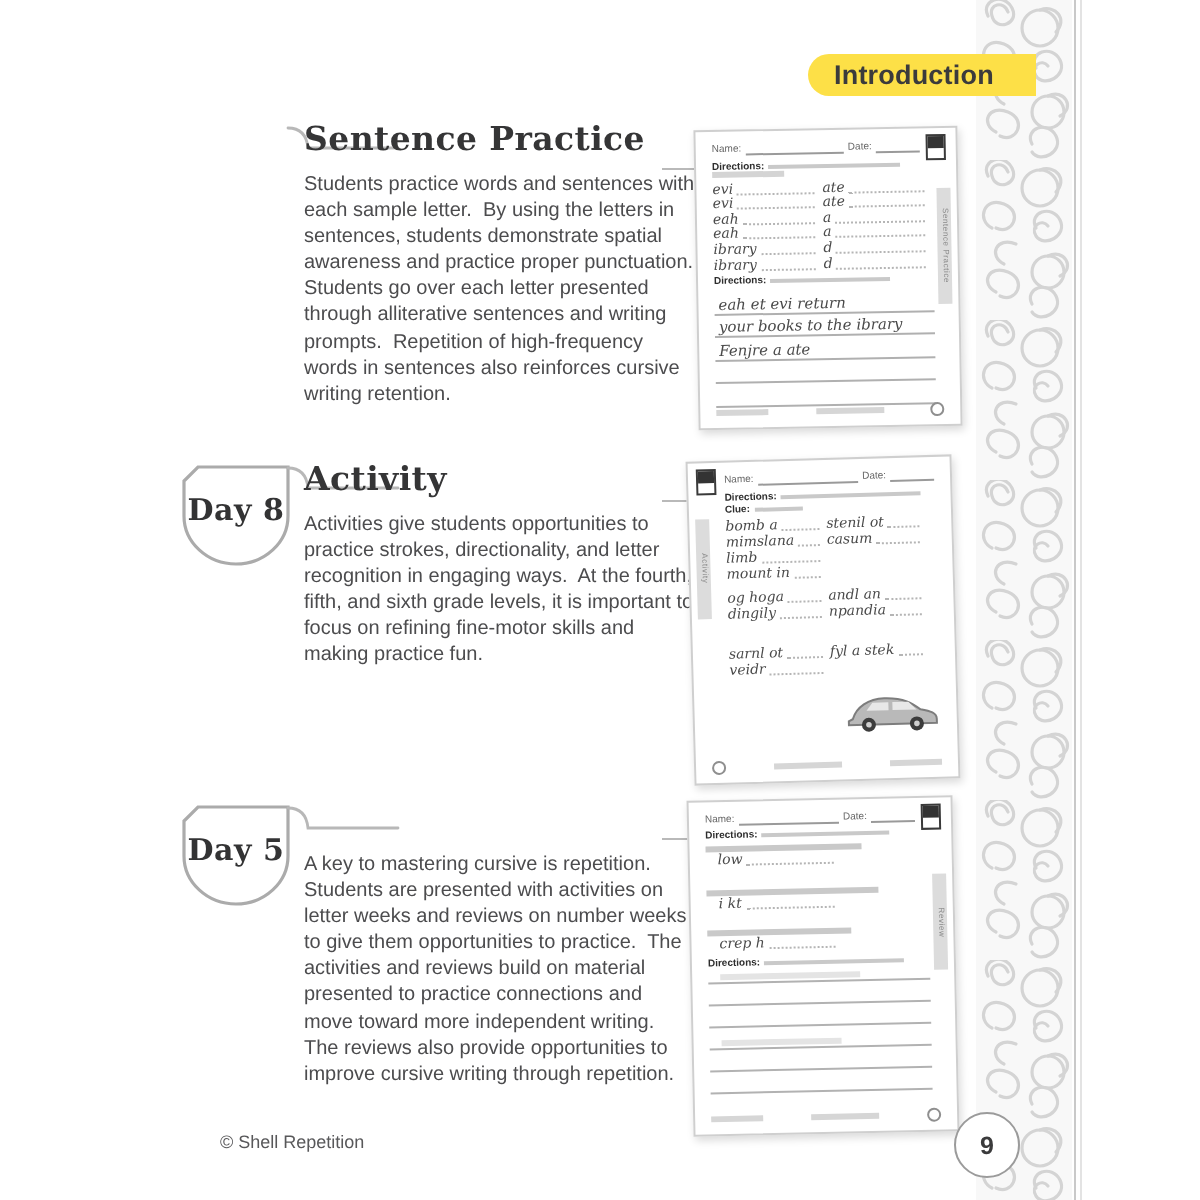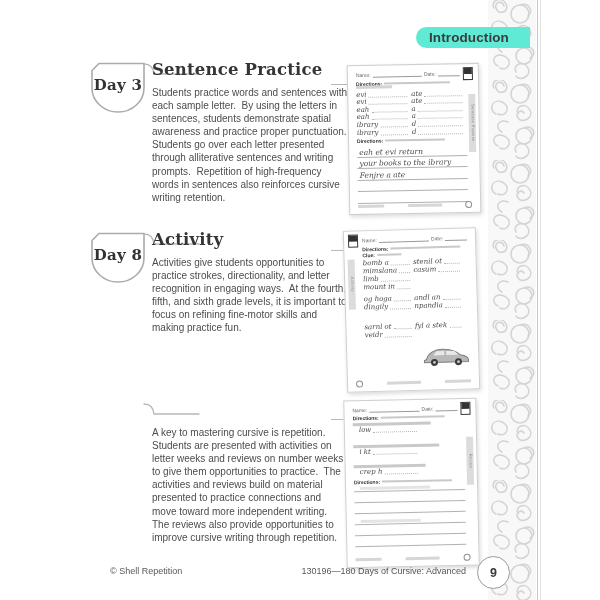--- a/index.html
+++ b/index.html
@@ -5,21 +5,21 @@
   html,body{margin:0;padding:0;background:#fff;}
   .page{position:relative;width:600px;height:600px;background:#ffffff;overflow:hidden;
         font-family:"Liberation Sans", sans-serif;}
 
   
   .deco-strip{position:absolute;left:488px;top:0;width:48px;height:600px;z-index:1;}
   .strip-line{position:absolute;top:0;height:600px;width:1px;background:#c9c9c9;left:537px;z-index:2;}
   .strip-line2{position:absolute;top:0;height:600px;width:1px;background:#e3e3e3;left:540px;z-index:2;}
 
   
-  .intro-banner{position:absolute;left:416px;top:27px;width:114px;height:21px;background:#5eead4;
+  .intro-banner{position:absolute;left:404px;top:27px;width:114px;height:21px;background:#fde047;
         border-radius:11px 0 0 11px;z-index:5;display:flex;align-items:center;box-sizing:border-box;
         padding-left:13px;font-weight:bold;font-size:13.5px;color:#3b3b3c;letter-spacing:.1px;}
 
   
   .day-section{position:absolute;left:0;width:600px;height:170px;}
   #sec1{top:60px}#sec2{top:230px}#sec3{top:400px}
   .badge{position:absolute;left:90px;top:2px;width:56px;height:52px;}
   .badge svg{position:absolute;left:0;top:0;}
   .badge-label{position:absolute;left:0;right:0;top:14px;text-align:center;
         font-family:"DejaVu Serif", serif;font-weight:bold;font-size:15px;color:#333334;letter-spacing:.3px;}
@@ -116,26 +116,20 @@
     </svg>
   </div>
   <div class="strip-line"></div>
   <div class="strip-line2"></div>
 
   <div class="intro-banner">
     <span>Introduction</span>
   </div>
 
   <div class="day-section" id="sec1">
-    <div class="badge">
-      <svg width="56" height="52" viewBox="0 0 56 52">
-        <path d="M9 1.5 H54 V26 A26 24 0 0 1 2 26 V8.5 Z" fill="#ffffff" stroke="#ababab" stroke-width="1.6"></path>
-      </svg>
-      <span class="badge-label">Day 3</span>
-    </div>
     <svg class="tail" width="58" height="14">
       <path d="M1 1 Q10 1 11 11 L56 11" fill="none" stroke="#b8b8b8" stroke-width="1.4" stroke-linecap="round"></path>
     </svg>
     <h2 class="sec-title">Sentence Practice</h2>
     <p class="sec-body">Students practice words and sentences with each sample letter.  By using the letters in sentences, students demonstrate spatial awareness and practice proper punctuation.  Students go over each letter presented through alliterative sentences and writing prompts.  Repetition of high-frequency words in sentences also reinforces cursive writing retention.</p>
     <div class="leader"></div>
   </div>
 
   <div class="sheet" id="sheet1">
     <div class="ws-head">
@@ -354,20 +348,26 @@
     </div>
     <div class="tab">Activity</div>
     <div class="ws-foot rev">
       <i class="fbar"></i>
       <i class="fbar" style="width:34px"></i>
       <i class="fcirc"></i>
     </div>
   </div>
 
   <div class="day-section" id="sec3">
+    <div class="badge">
+      <svg width="56" height="52" viewBox="0 0 56 52">
+        <path d="M9 1.5 H54 V26 A26 24 0 0 1 2 26 V8.5 Z" fill="#ffffff" stroke="#ababab" stroke-width="1.6"></path>
+      </svg>
+      <span class="badge-label">Day 5</span>
+    </div>
     <svg class="tail" width="58" height="14">
       <path d="M1 1 Q10 1 11 11 L56 11" fill="none" stroke="#b8b8b8" stroke-width="1.4" stroke-linecap="round"></path>
     </svg>
     <p class="sec-body">A key to mastering cursive is repetition.  Students are presented with activities on letter weeks and reviews on number weeks to give them opportunities to practice.  The activities and reviews build on material presented to practice connections and move toward more independent writing.  The reviews also provide opportunities to improve cursive writing through repetition.</p>
     <div class="leader"></div>
   </div>
 
   <div class="sheet" id="sheet3">
     <div class="ws-head">
       <span>Name:</span>
@@ -411,18 +411,17 @@
     <div class="rline" style="top:145px"></div>
     <div class="tab">Review</div>
     <div class="ws-foot">
       <i class="fbar"></i>
       <i class="fbar" style="width:34px"></i>
       <i class="fcirc"></i>
     </div>
   </div>
 
   <div class="pg-copyright">© Shell Repetition</div>
-  <div class="pg-bookref">130196—180 Days of Cursive: Advanced</div>
   <div class="pg-num">
     <span>9</span>
   </div>
 
 </div>
 
 </body></html>

